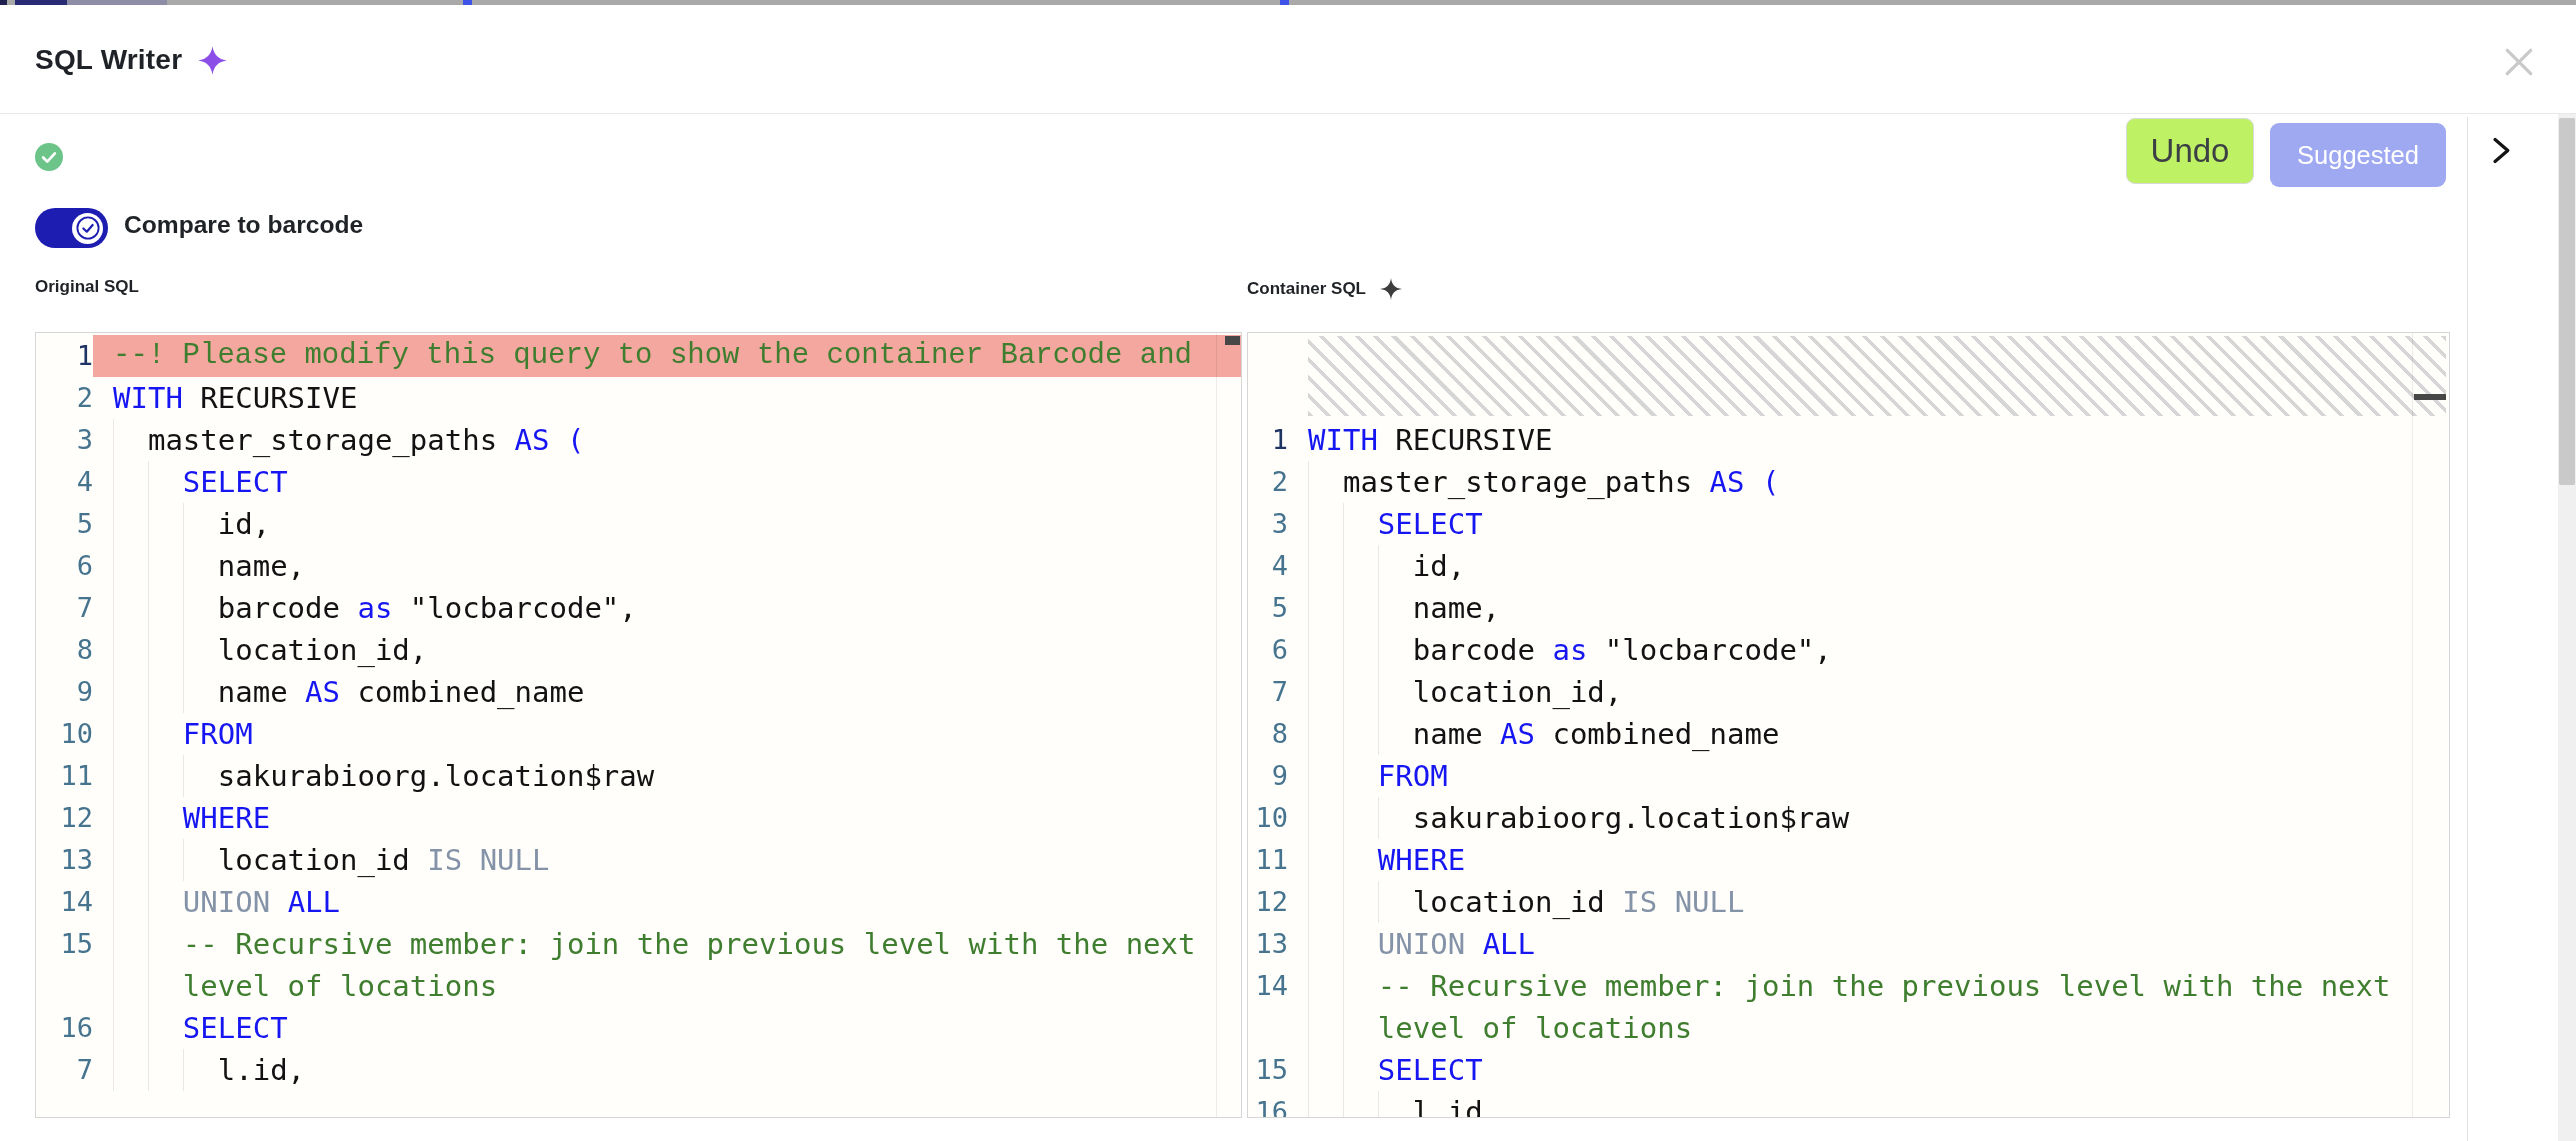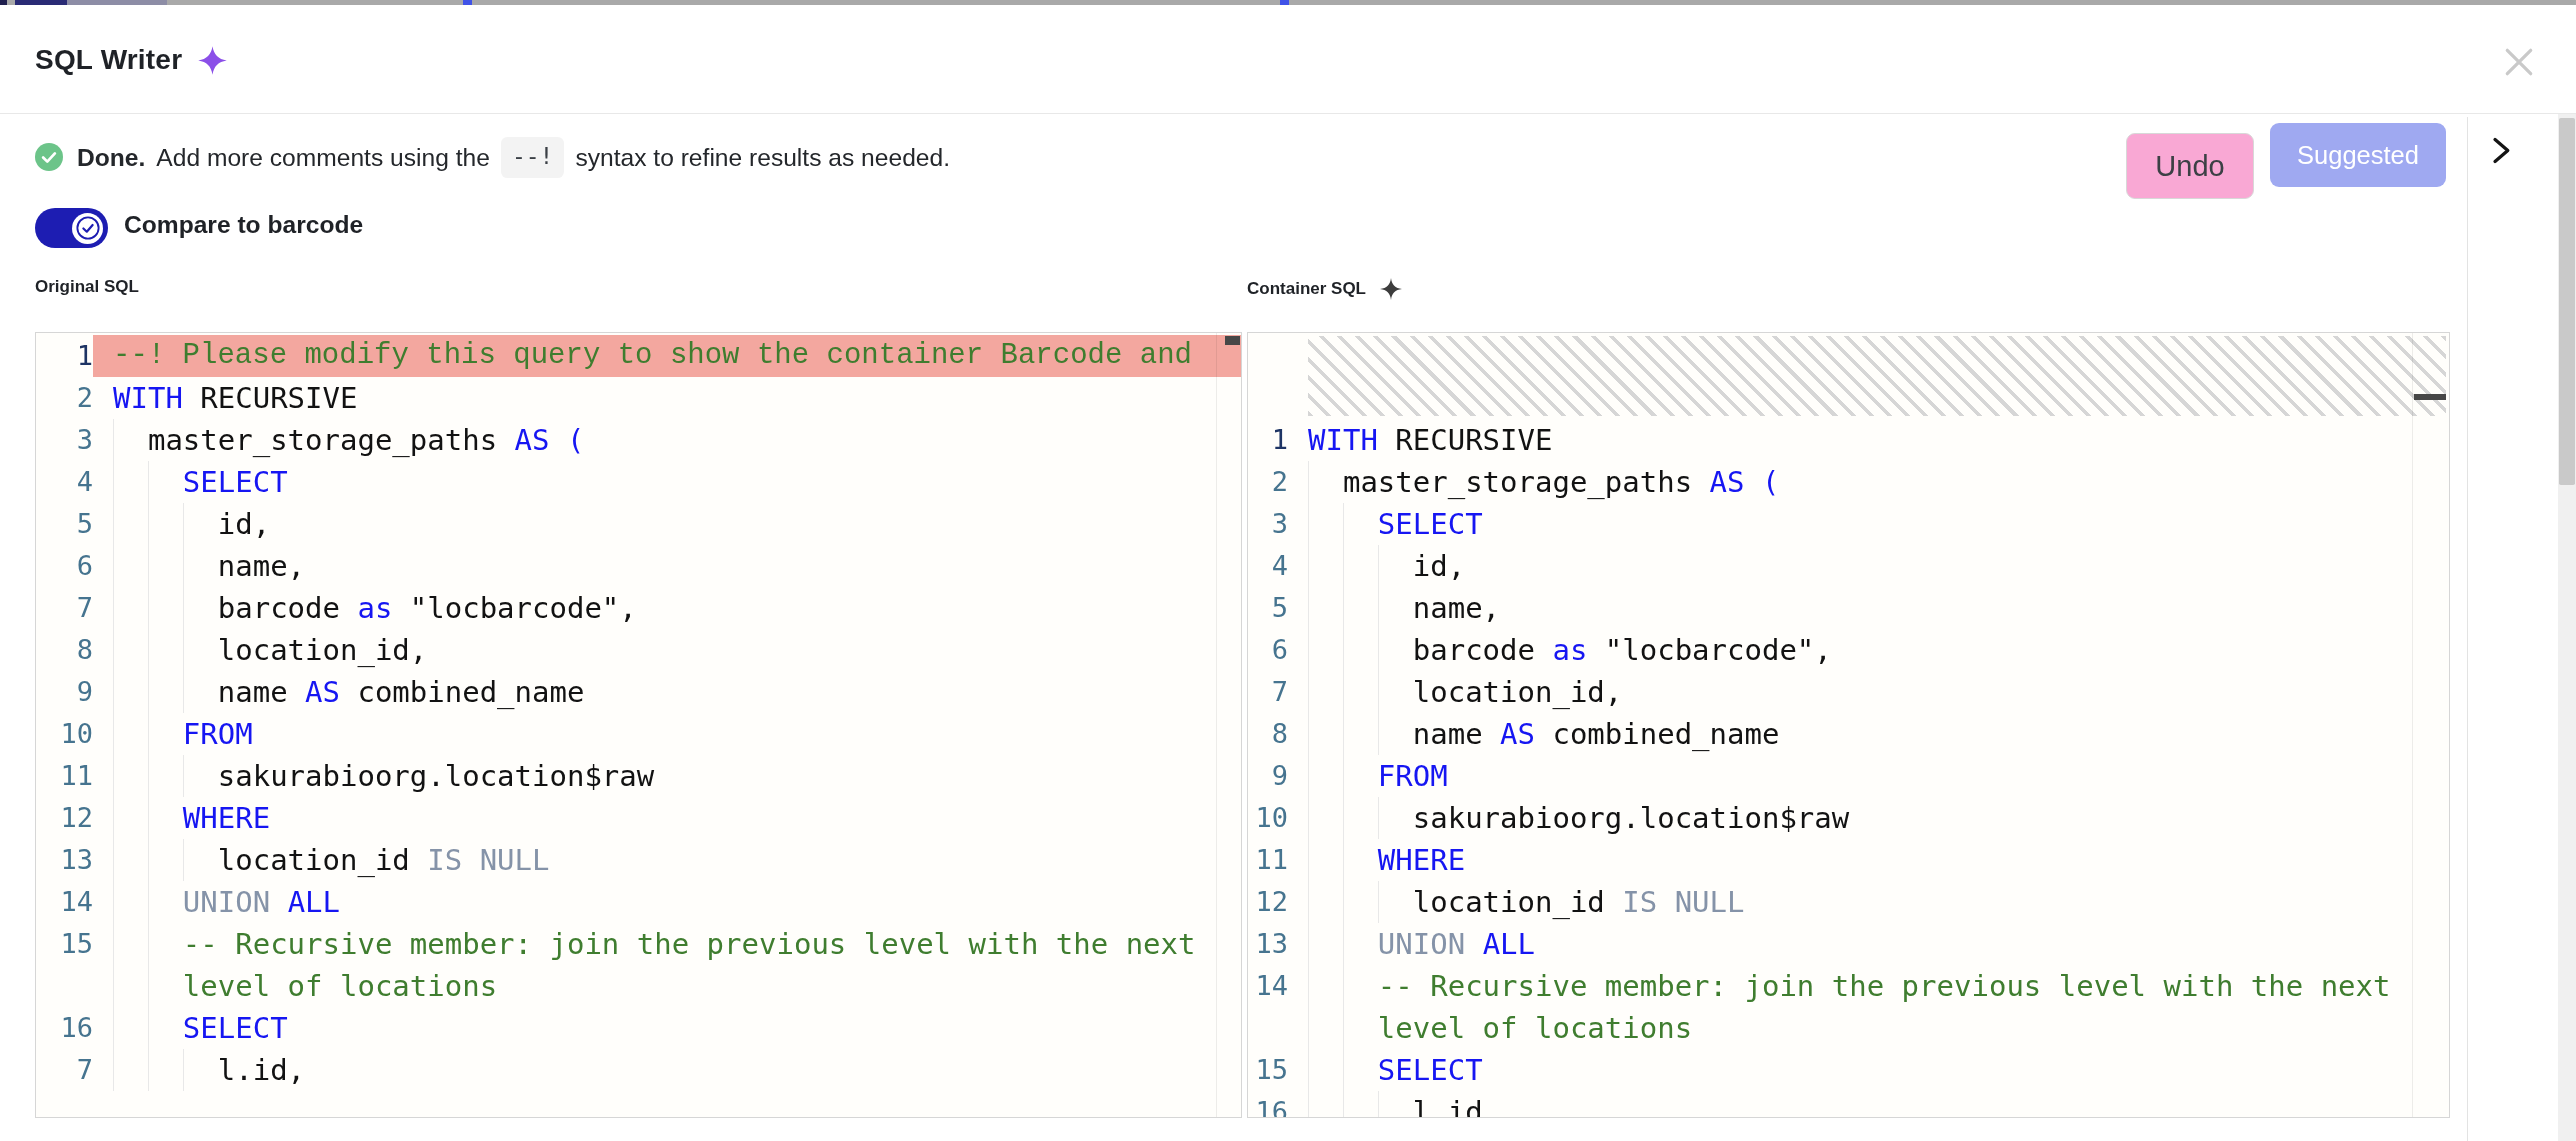--- a/index.html
+++ b/index.html
@@ -17,22 +17,22 @@
   .sparkle{display:inline-block;line-height:0;}
   #close-btn{left:2501px;top:44px;width:36px;height:36px;cursor:pointer;}
   #header-divider{left:0;top:113px;width:2576px;height:0.9px;background:var(--c-divider);}
 
   
   #status-icon{left:35px;top:143px;width:28px;height:28px;}
   #status-text{left:77px;top:141px;height:33px;line-height:33px;font-size:24.6px;color:#24272b;display:flex;align-items:center;gap:11px;white-space:nowrap;}
   #status-text b{font-weight:700;}
   #code-chip{display:inline-block;background:#f3f3f3;border-radius:6.4px;padding:2.7px 11px 4.6px;
              font-family:"DejaVu Sans Mono",monospace;font-size:23px;color:#3a3f45;}
-  #undo-btn{left:2126px;top:133px;width:126px;height:64px;background:#f9a8d4;border:1.8px solid var(--c-undo-border);
-            border-radius:9px;font-size:29px;color:var(--c-undo-text);display:flex;align-items:center;justify-content:center;cursor:pointer;}
+  #undo-btn{left:2126px;top:118px;width:126px;height:64px;background:#bef264;border:1.8px solid var(--c-undo-border);
+            border-radius:9px;font-size:33px;color:var(--c-undo-text);display:flex;align-items:center;justify-content:center;cursor:pointer;}
   #generate-btn{left:2270px;top:123px;width:176px;height:64px;background:var(--c-generate-bg);border:none;
             border-radius:9px;font-size:25.5px;color:var(--c-generate-text);display:flex;align-items:center;justify-content:center;cursor:pointer;}
 
   
   #rail-divider{left:2467px;top:117px;width:0.9px;height:1025px;background:#e3e3e3;}
   #collapse-chevron{left:2485px;top:135px;width:31px;height:31px;cursor:pointer;}
   #outer-scroll-track{left:2558px;top:114px;width:18px;height:1027px;background:var(--c-scroll-track);}
   #outer-scroll-thumb{left:2559px;top:118px;width:16.4px;height:367px;background:var(--c-scroll-thumb);border-radius:1.8px;}
 
   
@@ -98,26 +98,20 @@
       </svg>
   </div>
   <div id="header-divider" class="abs"></div>
 
   <div id="status-icon" class="abs">
     <svg width="28" height="28" viewBox="0 0 31 31">
         <circle cx="15.5" cy="15.5" r="15.5" fill="#6cc489"></circle>
         <path d="M9 16 L13.6 20.6 L22 11.5" stroke="#fff" stroke-width="3" fill="none" stroke-linecap="round" stroke-linejoin="round"></path>
       </svg>
   </div>
-  <div id="status-text" class="abs">
-    <b>Done.</b>
-    <span>Add more comments using the</span>
-    <span id="code-chip">--!</span>
-    <span>syntax to refine results as needed.</span>
-  </div>
   <div id="undo-btn" class="abs">Undo</div>
   <div id="generate-btn" class="abs">Suggested</div>
 
   <div id="rail-divider" class="abs"></div>
   <div id="collapse-chevron" class="abs">
     <svg width="31" height="31" viewBox="0 0 34 34">
         <path d="M11 5 L25 17 L11 29" stroke="#141414" stroke-width="3.6" fill="none" stroke-linecap="round" stroke-linejoin="round"></path>
       </svg>
   </div>
   <div id="outer-scroll-track" class="abs"></div>

